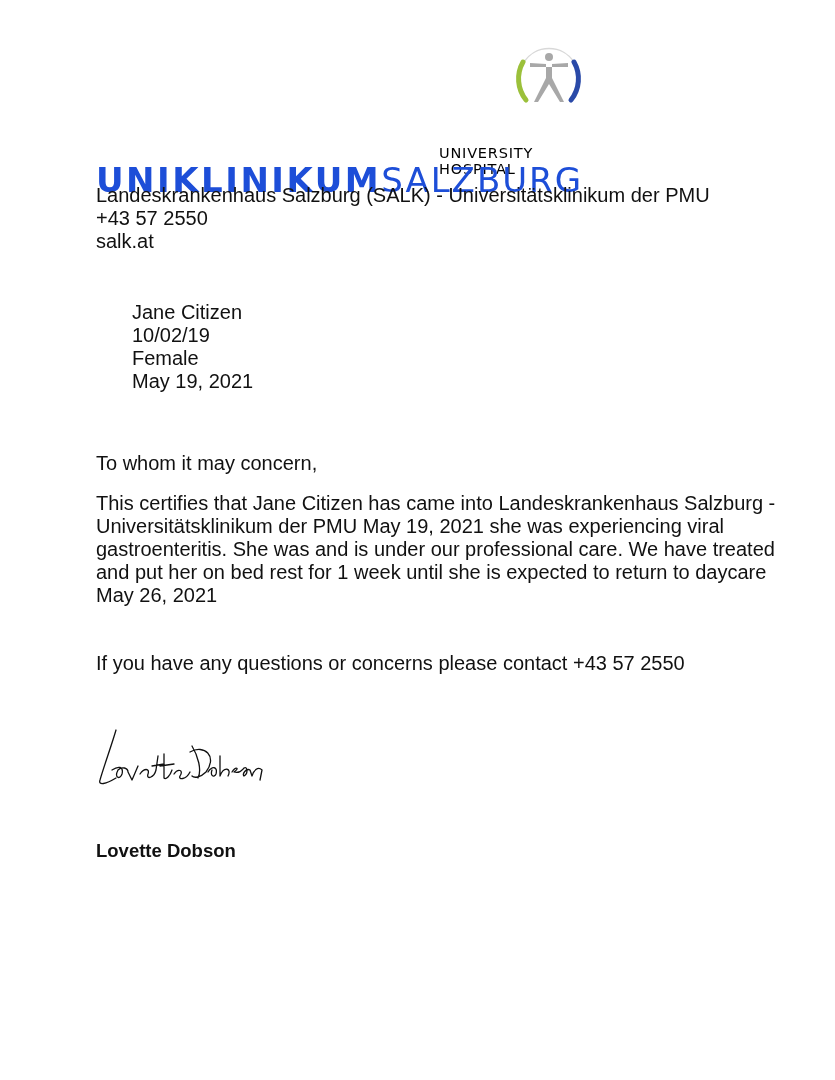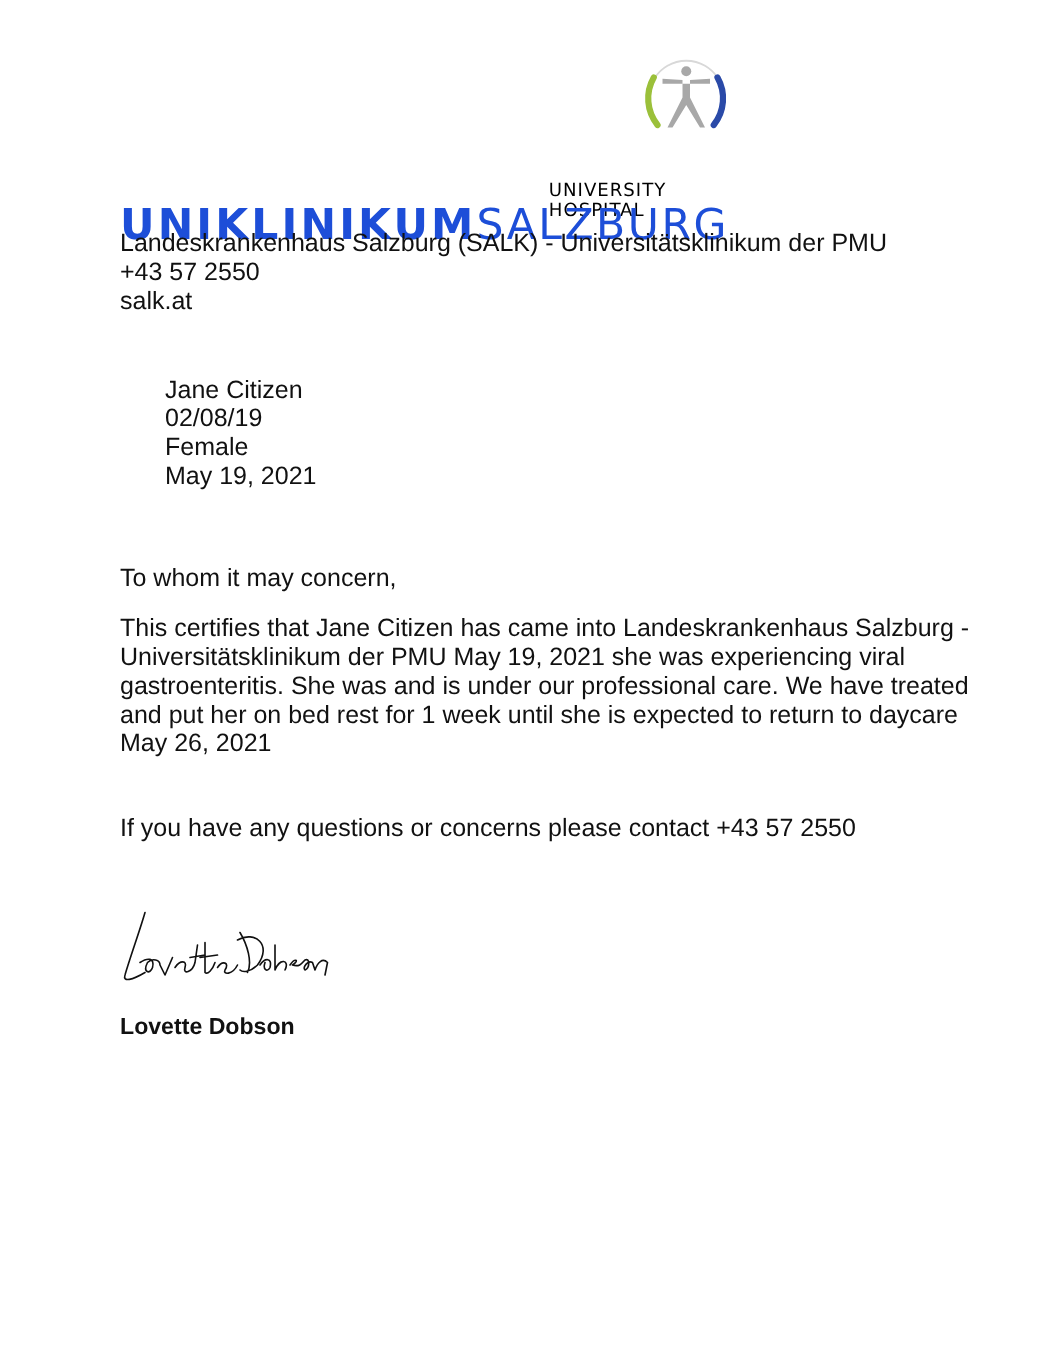--- a/index.html
+++ b/index.html
@@ -8,21 +8,21 @@
     .logo { position: absolute; left: 96px; top: 38px; width: 500px; height: 125px; }
     .logo-sub { position: absolute; left: 343px; top: 107px; font-size: 14.5px; letter-spacing: 0.8px;
                 color: #000000; font-family: "DejaVu Sans", sans-serif; }
     .logo-main { position: absolute; left: 0; top: 122px; font-size: 34px; letter-spacing: 2px;
                  color: #1d4ed8; font-family: "DejaVu Sans", sans-serif; white-space: nowrap; }
     .logo-main .bold { font-weight: bold; letter-spacing: 2.5px; }
     .logo-main .light { font-weight: normal; letter-spacing: 2px; }
     .emblem { position: absolute; left: 510px; top: 40px; width: 78px; height: 68px; }
     .block { position: absolute; left: 96px; font-size: 20px; line-height: 23px; }
     .sig { position: absolute; left: 94px; top: 726px; width: 170px; height: 62px; }
-    .signer { position: absolute; left: 96px; top: 810px; font-size: 18.5px; font-weight: bold; }
+    .signer { position: absolute; left: 96px; top: 840px; font-size: 18.5px; font-weight: bold; }
     p { margin: 0; }
   </style>
 </head>
 <body>
 
 <div class="logo">
   <svg class="emblem" viewBox="0 0 78 68" style="left:414px;top:2px;">
     <path d="M14 22 A30 30 0 0 1 64 22" fill="none" stroke="#d8d8d8" stroke-width="1.5"></path>
     <path d="M13 22 A34 34 0 0 0 16 60" fill="none" stroke="#9bc03a" stroke-width="5" stroke-linecap="round"></path>
     <path d="M64 22 A34 34 0 0 1 61 60" fill="none" stroke="#2a4aa8" stroke-width="5" stroke-linecap="round"></path>
@@ -34,21 +34,21 @@
 </div>
 
 <div class="block" style="top:184px;">
   <p>Landeskrankenhaus Salzburg (SALK) - Universitätsklinikum der PMU</p>
   <p>+43 57 2550</p>
   <p>salk.at</p>
 </div>
 
 <div class="block" style="top:301px;margin-left:36px;">
   <p>Jane Citizen</p>
-  <p>02/08/19</p>
+  <p>10/02/19</p>
   <p>Female</p>
   <p>May 19, 2021</p>
 </div>
 
 <div class="block" style="top:452px;">To whom it may concern,</div>
 
 <div class="block" style="top:492px;">
   <p>This certifies that Jane Citizen has came into Landeskrankenhaus Salzburg -</p>
   <p>Universitätsklinikum der PMU May 19, 2021 she was experiencing viral</p>
   <p>gastroenteritis. She was and is under our professional care. We have treated</p>

